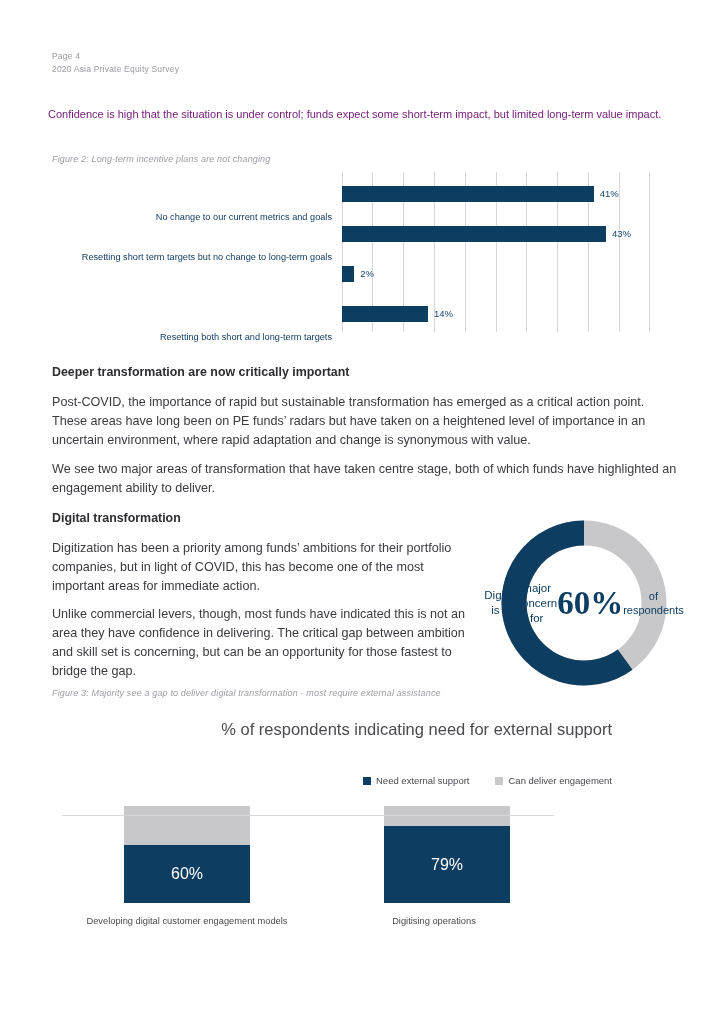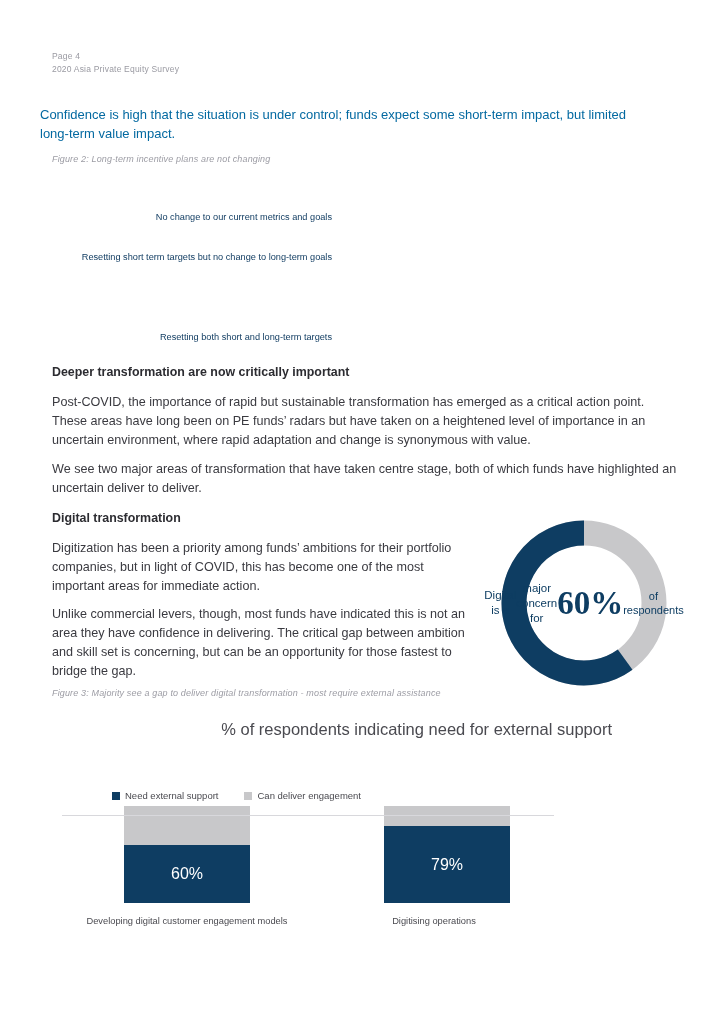--- a/index.html
+++ b/index.html
@@ -30,26 +30,26 @@
     top: 50px;
     font-size: 8.5px;
     line-height: 13px;
     color: #9a9aa2;
     letter-spacing: 0.2px;
   }
 
   
   .intro {
     position: absolute;
-    left: 40px;
+    left: 48px;
     top: 105px;
     width: 618px;
-    font-size: 13px;
+    font-size: 11px;
     line-height: 19px;
-    color: #0369a1;
+    color: #701a75;
   }
 
   
   .fig-caption {
     position: absolute;
     font-style: italic;
     font-size: 9px;
     line-height: 13px;
     color: #9c9ca4;
     letter-spacing: 0.15px;
@@ -175,24 +175,24 @@
     top: 0;
     width: 500px;
     text-align: right;
     font-size: 16.5px;
     line-height: 23px;
     color: #4a4a50;
   }
   .fig3-legend {
     position: absolute;
     left: 60px;
-    top: 72px;
+    top: 57px;
     width: 500px;
     display: flex;
-    justify-content: flex-start;
+    justify-content: flex-end;
     gap: 26px;
     font-size: 9.5px;
     color: #4a4a50;
   }
   .legend-item { display: flex; align-items: center; gap: 5px; }
   .legend-swatch { width: 8px; height: 8px; display:inline-block; }
   .fig3-plot {
     position: absolute;
     left: 0;
     top: 88px;
@@ -238,35 +238,58 @@
   <div class="page-header">
     <div>Page 4</div>
     <div>2020 Asia Private Equity Survey</div>
   </div>
 
   <div class="intro">Confidence is high that the situation is under control; funds expect some short-term impact, but limited long-term value impact.</div>
 
   <div class="fig-caption" id="fig2-caption">Figure 2: Long-term incentive plans are not changing</div>
 
   <div class="fig2">
+    <div class="fig2-plot">
+      <div class="gridline" style="left:0px"></div>
+      <div class="gridline" style="left:30px"></div>
+      <div class="gridline" style="left:61px"></div>
+      <div class="gridline" style="left:92px"></div>
+      <div class="gridline" style="left:123px"></div>
+      <div class="gridline" style="left:154px"></div>
+      <div class="gridline" style="left:184px"></div>
+      <div class="gridline" style="left:215px"></div>
+      <div class="gridline" style="left:246px"></div>
+      <div class="gridline" style="left:277px"></div>
+      <div class="gridline" style="left:307px"></div>
+
+      <div class="fig2-bar" style="top: 14px; width: 251.74px;"></div>
+      <div class="fig2-bar" style="top: 54px; width: 264.02px;"></div>
+      <div class="fig2-bar" style="top: 94px; width: 12.28px;"></div>
+      <div class="fig2-bar" style="top: 134px; width: 85.96px;"></div>
+
+      <div class="fig2-val" style="top: 14px; left: 257.74px;">41%</div>
+      <div class="fig2-val" style="top: 54px; left: 270.02px;">43%</div>
+      <div class="fig2-val" style="top: 94px; left: 18.28px;">2%</div>
+      <div class="fig2-val" style="top: 134px; left: 91.96px;">14%</div>
+    </div>
 
     <div class="fig2-row" style="top:10px; height:24px;">
       <span class="fig2-row-label">No change to our current metrics and goals</span>
     </div>
     <div class="fig2-row" style="top:47px; height:30px;">
       <span class="fig2-row-label">Resetting short term targets but no change to long-term goals</span>
     </div>
     <div class="fig2-row" style="top:130px; height:24px;">
       <span class="fig2-row-label">Resetting both short and long-term targets</span>
     </div>
   </div>
 
   <div class="sec-head" id="h1">Deeper transformation are now critically important</div>
   <div class="body-par" id="p1">Post-COVID, the importance of rapid but sustainable transformation has emerged as a critical action point. These areas have long been on PE funds’ radars but have taken on a heightened level of importance in an uncertain environment, where rapid adaptation and change is synonymous with value.</div>
-  <div class="body-par" id="p2">We see two major areas of transformation that have taken centre stage, both of which funds have highlighted an uncertain deliver to deliver.</div>
+  <div class="body-par" id="p2">We see two major areas of transformation that have taken centre stage, both of which funds have highlighted an engagement ability to deliver.</div>
 
   <div class="sec-head" id="h2">Digital transformation</div>
   <div class="body-par" id="p3">Digitization has been a priority among funds’ ambitions for their portfolio companies, but in light of COVID, this has become one of the most important areas for immediate action.</div>
   <div class="body-par" id="p4">Unlike commercial levers, though, most funds have indicated this is not an area they have confidence in delivering. The critical gap between ambition and skill set is concerning, but can be an opportunity for those fastest to bridge the gap.</div>
 
   <div class="donut-wrap">
     <svg class="donut-svg" width="182" height="182" viewBox="0 0 182 182">
       <circle cx="91" cy="91" r="70" fill="none" stroke="#c8c8ca" stroke-width="25"></circle>
       <path id="donut-arc" fill="none" stroke="#0e3d62" stroke-width="25" d="M 91 21 A 70 70 0 1 0 132.1449676604731 147.63118960624632"></path>
     </svg>

